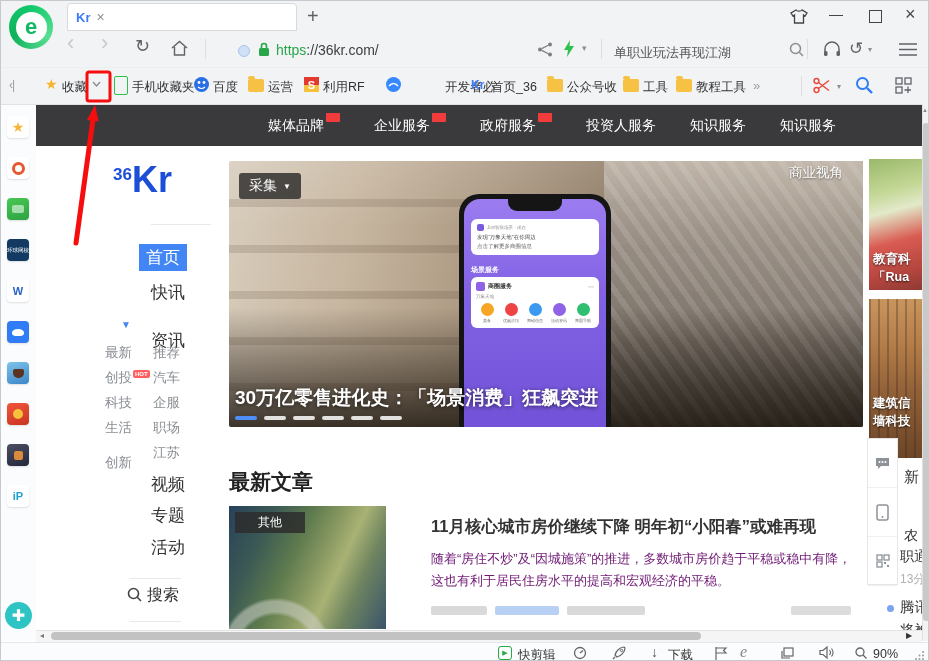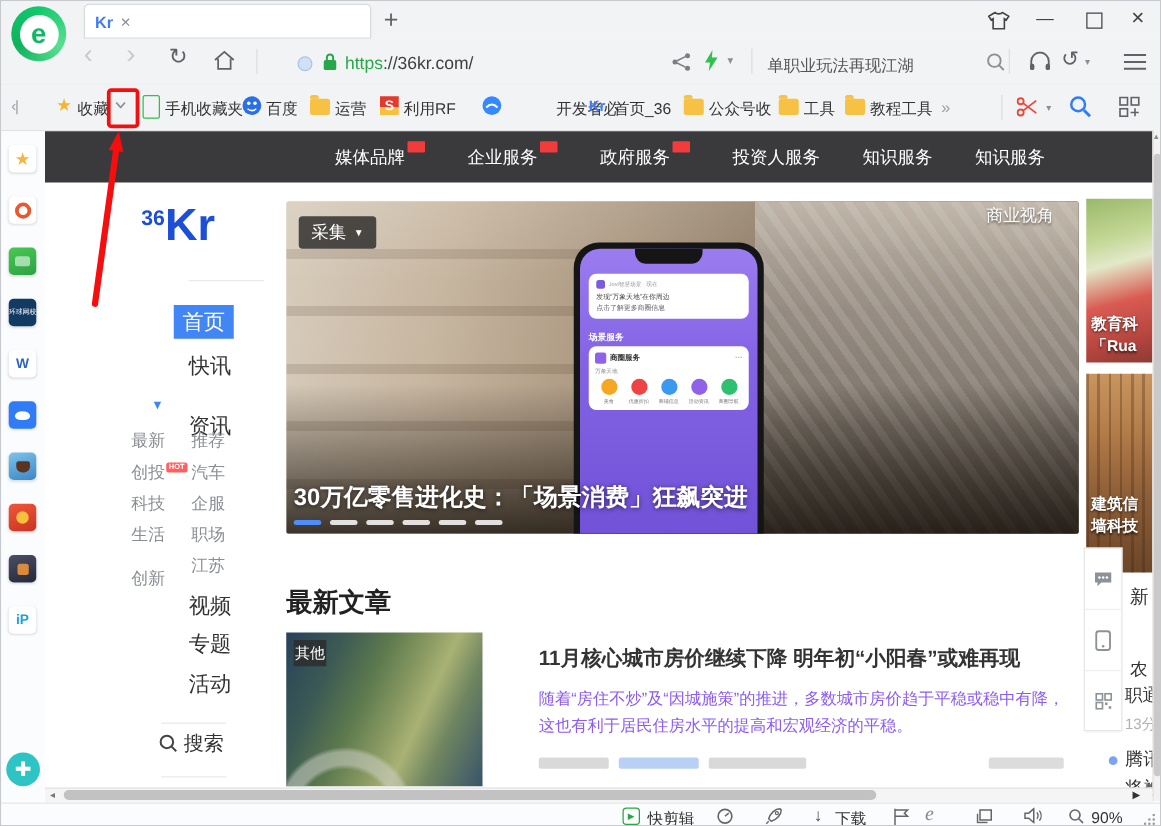--- a/index.html
+++ b/index.html
@@ -71,21 +71,21 @@
   .collect .tri{font-size:8px;}
   .corner{position:absolute;left:560px;top:3px;color:#fff;font-size:13.5px;text-shadow:0 1px 2px rgba(0,0,0,.5);}
   .caption{position:absolute;left:6px;top:224px;width:560px;color:#fff;font-size:19px;font-weight:bold;
     text-shadow:0 1px 4px rgba(0,0,0,.65);z-index:3;}
   .dashes{position:absolute;left:6px;top:255px;display:flex;gap:7px;z-index:3;}
   .dash{width:22px;height:4px;border-radius:2px;background:rgba(255,255,255,.85);}
   .dash.active{background:#4f8ef8;}
   .art-img{position:absolute;left:228px;top:505px;width:157px;height:123px;overflow:hidden;
     background:radial-gradient(circle at 30% 120%,transparent 38px,rgba(205,208,200,.55) 42px 52px,transparent 56px),
     linear-gradient(115deg,#27415a 0%,#3c5a54 22%,#5d7a4e 40%,#8a9a62 55%,#a9b274 65%,#6f8560 78%,#39536a 100%);}
-  .tagbadge{position:absolute;left:6px;top:6px;background:rgba(45,45,45,.85);color:#fff;font-size:12px;padding:2px 1px;}
+  .tagbadge{position:absolute;left:6px;top:6px;background:rgba(45,45,45,.85);color:#fff;font-size:12px;padding:2px 23px;}
   .strip{position:absolute;height:9px;border-radius:2px;background:#d9d9d9;top:605px;}
   .railcard{position:absolute;left:868px;width:53px;overflow:hidden;}
   .railtxt{position:absolute;left:4px;color:#fff;font-size:12.5px;font-weight:bold;text-shadow:0 1px 2px rgba(0,0,0,.7);white-space:nowrap;}
   .toolbox{position:absolute;left:866px;top:437px;width:31px;height:147px;background:#fff;border:1px solid #e6e6e6;box-sizing:border-box;}
   .toolbox .cell{height:48px;display:flex;align-items:center;justify-content:center;border-bottom:1px solid #f0f0f0;}
   .frag{position:absolute;color:#333;white-space:nowrap;}
   
   .vscroll{position:absolute;left:921px;top:103px;width:8px;height:537px;background:#f2f2f2;border-left:1px solid #e0e0e0;box-sizing:border-box;}
   .vthumb{position:absolute;left:922px;top:122px;width:6px;height:498px;background:#c9c9c9;border-radius:3px;}
   .hscroll{position:absolute;left:35px;top:629px;width:886px;height:12px;background:#f5f5f5;border-top:1px solid #e4e4e4;box-sizing:border-box;}
@@ -398,21 +398,21 @@
       <span class="dash"></span>
       <span class="dash"></span>
     </div>
   </div>
 
   <div class="abs" style="left:228px;top:467px;font-size:21px;font-weight:bold;color:#222;">最新文章</div>
   <div class="art-img">
     <div class="tagbadge">其他</div>
   </div>
   <div class="abs" style="left:430px;top:515px;width:432px;font-size:16.5px;font-weight:bold;color:#333;">11月核心城市房价继续下降 明年初“小阳春”或难再现</div>
-  <div class="abs" style="left:430px;top:547px;width:424px;font-size:13px;color:#8b5cf6;line-height:1.7;">随着“房住不炒”及“因城施策”的推进，多数城市房价趋于平稳或稳中有降，这也有利于居民住房水平的提高和宏观经济的平稳。</div>
+  <div class="abs" style="left:430px;top:547px;width:424px;font-size:13px;color:#701a75;line-height:1.7;">随着“房住不炒”及“因城施策”的推进，多数城市房价趋于平稳或稳中有降，这也有利于居民住房水平的提高和宏观经济的平稳。</div>
   <div class="strip" style="left:430px;width:56px;"></div>
   <div class="strip" style="left:494px;width:64px;background:#b9d0f5;"></div>
   <div class="strip" style="left:566px;width:78px;"></div>
   <div class="strip" style="left:790px;width:60px;background:#dcdcdc;"></div>
 
   <div class="railcard" style="top:158px;height:131px;background:linear-gradient(165deg,#9ab96a 0%,#c3d795 25%,#e2e9c9 40%,#d95b52 62%,#b3453e 85%,#8e3a34 100%);">
     <div class="railtxt" style="top:92px;">教育科</div>
     <div class="railtxt" style="top:110px;">「Rua</div>
   </div>
   <div class="railcard" style="top:298px;height:159px;background:repeating-linear-gradient(90deg,rgba(60,35,20,.3) 0 2px,transparent 2px 9px),linear-gradient(180deg,#c9955e 0%,#b27c48 30%,#8f5f38 60%,#6b4628 100%);">

